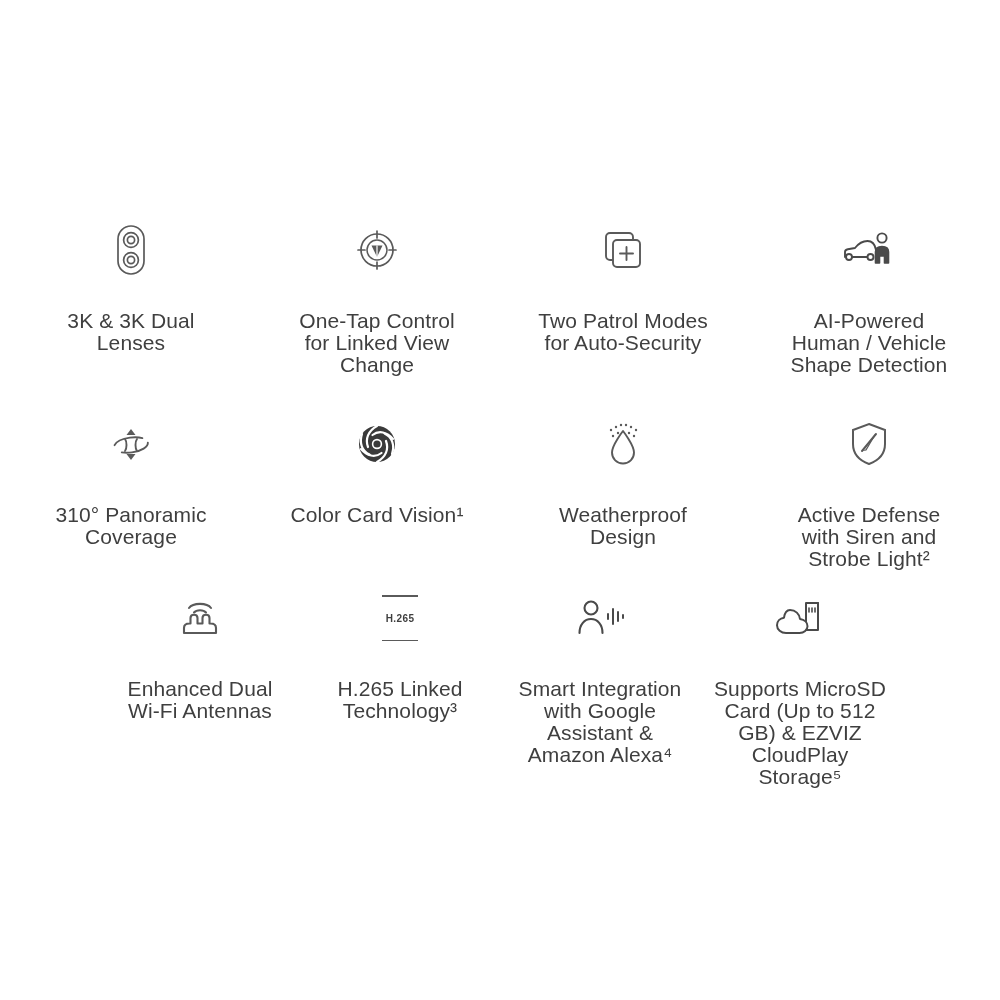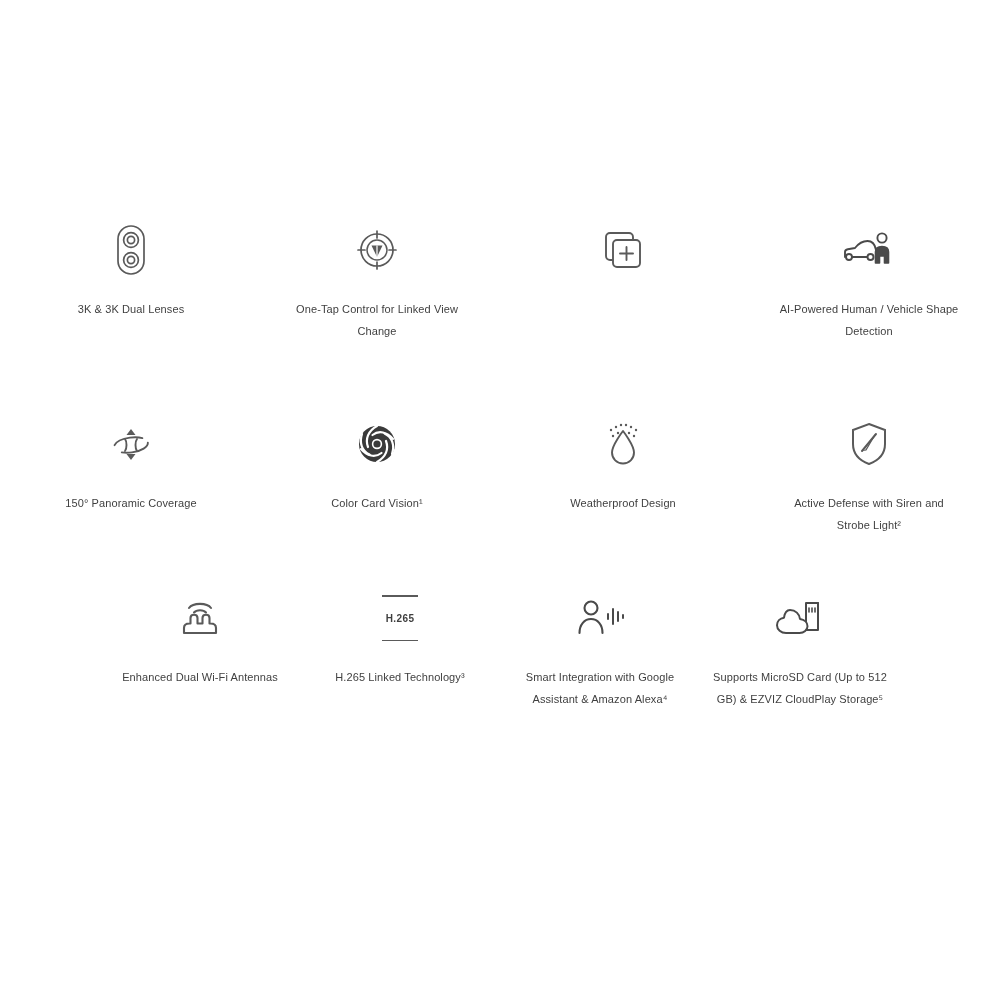--- a/index.html
+++ b/index.html
@@ -54,22 +54,22 @@
     height: 56px;
     display: flex;
     align-items: center;
     justify-content: center;
     margin-bottom: 0;
   }
   .icon-box svg {
     display: block;
   }
   .feature-label {
-    margin-top: 20px;
-    font-size: 11px;
+    margin-top: 32px;
+    font-size: 21px;
     line-height: 22px;
     text-align: center;
     color: #3f3f3f;
     letter-spacing: 0.1px;
     max-width: 180px;
   }
   .feature-label.linked {
     text-underline-offset: 3px;
     text-decoration-thickness: 1px;
     color: #3f3f3f;
@@ -136,20 +136,21 @@
 
       <div class="feature-cell">
         <div class="icon-box">
           <svg width="44" height="44" viewBox="0 0 44 44">
             <rect x="5" y="5" width="27" height="27" rx="4" ry="4" fill="none" stroke="#5a5a5a" stroke-width="1.9"></rect>
             <rect x="12" y="12" width="27" height="27" rx="4" ry="4" fill="#ffffff" stroke="#5a5a5a" stroke-width="1.9"></rect>
             <line x1="25.5" y1="19" x2="25.5" y2="32" stroke="#5a5a5a" stroke-width="1.9" stroke-linecap="round"></line>
             <line x1="19" y1="25.5" x2="32" y2="25.5" stroke="#5a5a5a" stroke-width="1.9" stroke-linecap="round"></line>
           </svg>
         </div>
+        <div class="feature-label">Two Patrol Modes for Auto-Security</div>
       </div>
 
       <div class="feature-cell">
         <div class="icon-box">
           <svg width="56" height="40" viewBox="0 0 56 40">
             <path d="M4 27 L4 22 C4 20.5 5.2 19.6 6.8 19.3 L14 18 C17.5 13.5 21.5 11 26.5 11 C31 11 33.8 14 34.8 19.3 L35.5 23 L35.5 27" fill="none" stroke="#4a4a4a" stroke-width="1.9" stroke-linecap="round" stroke-linejoin="round"></path>
             <line x1="11" y1="27" x2="26" y2="27" stroke="#4a4a4a" stroke-width="1.9" stroke-linecap="round"></line>
             <circle cx="8" cy="27" r="3" fill="none" stroke="#4a4a4a" stroke-width="1.9"></circle>
             <circle cx="29.5" cy="27" r="3" fill="none" stroke="#4a4a4a" stroke-width="1.9"></circle>
             <circle cx="41" cy="8" r="4.6" fill="none" stroke="#4a4a4a" stroke-width="1.9"></circle>
@@ -167,21 +168,21 @@
         <div class="icon-box">
           <svg width="48" height="44" viewBox="0 0 48 44">
             <ellipse cx="24" cy="23" rx="17" ry="7.5" fill="none" stroke="#5a5a5a" stroke-width="1.9" stroke-dasharray="30 12" stroke-linecap="round" transform="rotate(-8 24 23)"></ellipse>
             <path d="M24 7 L19.5 13 L28.5 13 Z" fill="#5a5a5a"></path>
             <path d="M24 38 L19.5 32 L28.5 32 Z" fill="#5a5a5a"></path>
             <path d="M24 13 L24 32" stroke="#5a5a5a" stroke-width="1.6" stroke-dasharray="0 0" opacity="0"></path>
             <path d="M18 17 C20 19.5 20 26.5 18 29" fill="none" stroke="#5a5a5a" stroke-width="1.9" stroke-linecap="round"></path>
             <path d="M30 17 C28 19.5 28 26.5 30 29" fill="none" stroke="#5a5a5a" stroke-width="1.9" stroke-linecap="round"></path>
           </svg>
         </div>
-        <div class="feature-label">150° Panoramic Coverage</div>
+        <div class="feature-label">310° Panoramic Coverage</div>
       </div>
 
       <div class="feature-cell">
         <div class="icon-box">
           <svg width="46" height="46" viewBox="0 0 46 46">
             <g fill="#3a3a3a">
               <circle cx="23" cy="23" r="18"></circle>
             </g>
             <g stroke="#ffffff" stroke-width="2.2" fill="none" stroke-linecap="round">
               <path d="M23 5 C14 10 11 18 14 26"></path>

